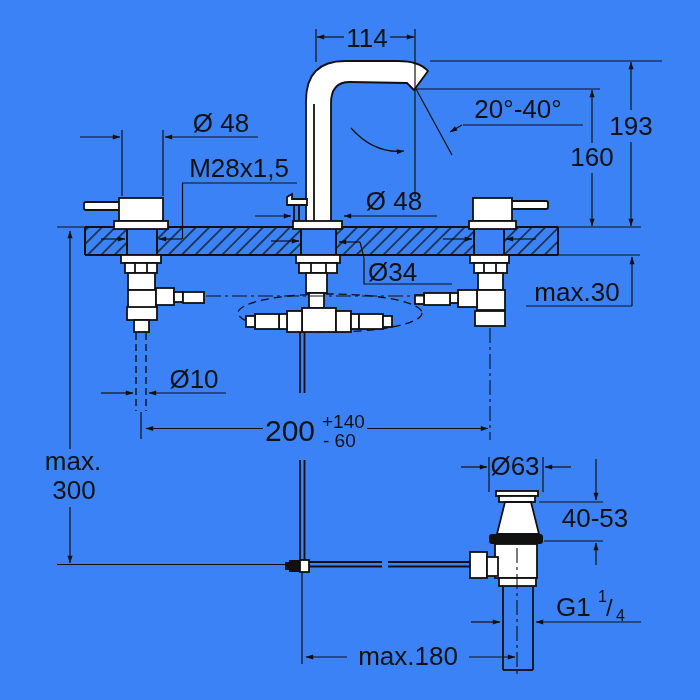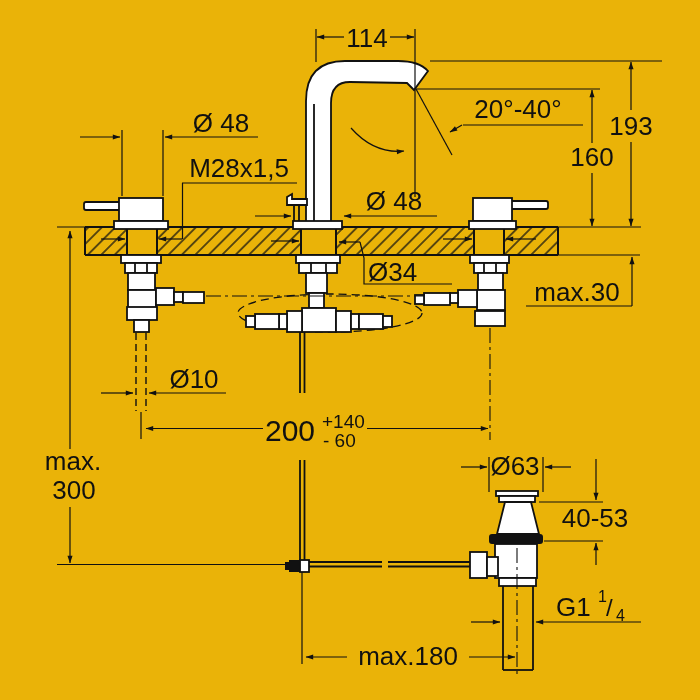--- a/index.html
+++ b/index.html
@@ -1,16 +1,16 @@
 <!DOCTYPE html>
 <html><head>
 <meta charset="utf-8">
 <style>
   html,body{margin:0;padding:0;background:#fff;}
-  .stage{position:relative;width:700px;height:700px;background:#eab308;overflow:hidden;
+  .stage{position:relative;width:700px;height:700px;background:#3b82f6;overflow:hidden;
          font-family:"Liberation Sans", sans-serif;}
   svg{position:absolute;left:0;top:0;}
   svg text{fill:#111;font-family:"Liberation Sans", sans-serif;font-size:26px;}
   svg .f30{font-size:30px;}
   svg .f19{font-size:19px;}
   svg .f16{font-size:16px;}
   svg .f24{font-size:24px;}
   .body-ln{stroke:#111;stroke-width:1.8;fill:none;}
   .body-fill{stroke:#111;stroke-width:1.8;fill:#fff;}
   .dim{stroke:#111;stroke-width:1.2;fill:none;}

